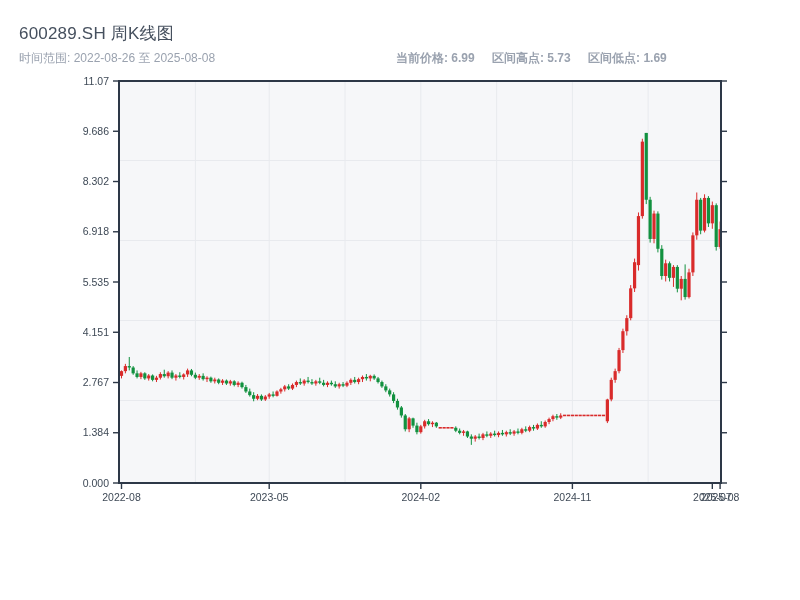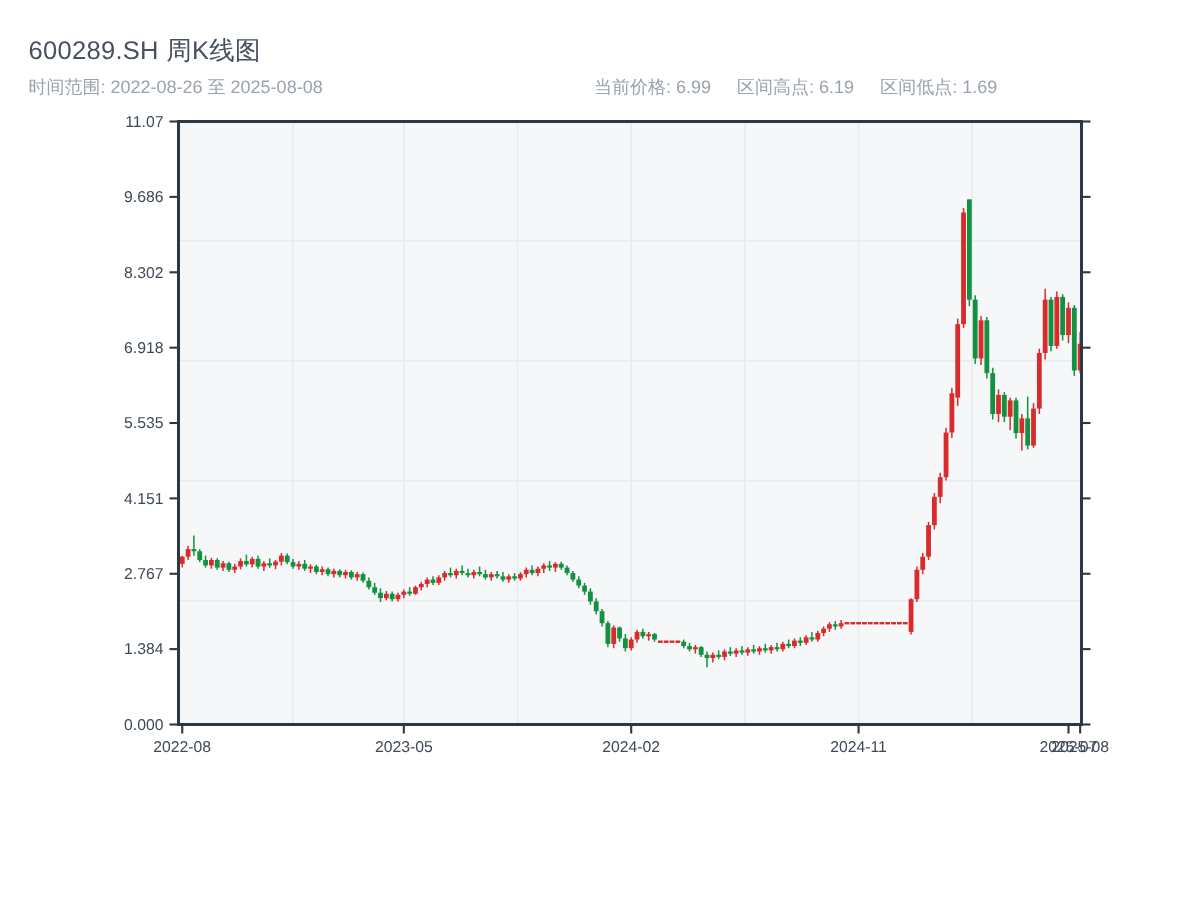--- a/index.html
+++ b/index.html
@@ -1,33 +1,33 @@
 <!DOCTYPE html>
 <html><head>
 <meta charset="utf-8">
 <style>
   html,body{margin:0;padding:0;background:#ffffff;}
   body{width:800px;height:600px;font-family:"Liberation Sans",sans-serif;}
   .app{position:relative;width:800px;height:600px;background:#ffffff;overflow:hidden;padding-left:24px;}
   .title{position:absolute;left:19px;top:22px;font-size:17px;color:#46505e;letter-spacing:.2px;}
   .subtitle{position:absolute;left:19px;top:50px;font-size:12px;color:#9aa2af;text-align:right;}
   .stats{position:absolute;left:396px;top:50px;font-size:12px;color:#9aa2af;white-space:nowrap;}
-  .stats span{margin-right:14px;}
+  .stats span{margin-right:14px;font-weight:bold;}
   svg.chart{position:absolute;left:0;top:0;}
   text{font-family:"Liberation Sans",sans-serif;}
 </style>
 </head>
 <body>
 
 <div class="app">
   <div class="title">600289.SH 周K线图</div>
   <div class="subtitle">时间范围: 2022-08-26 至 2025-08-08</div>
   <div class="stats">
     <span>当前价格: 6.99</span>
-    <span>区间高点: 6.19</span>
+    <span>区间高点: 5.73</span>
     <span>区间低点: 1.69</span>
   </div>
   <svg class="chart" id="chart" width="800" height="600" viewBox="0 0 800 600">
       <rect x="119" y="81" width="602" height="402" fill="#f6f7f9"></rect>
       <line x1="119" y1="160.5" x2="721" y2="160.5" stroke="#e8eaee" stroke-width="1"></line>
       <line x1="119" y1="240.5" x2="721" y2="240.5" stroke="#e8eaee" stroke-width="1"></line>
       <line x1="119" y1="320.5" x2="721" y2="320.5" stroke="#e8eaee" stroke-width="1"></line>
       <line x1="119" y1="400.5" x2="721" y2="400.5" stroke="#e8eaee" stroke-width="1"></line>
       <line x1="195.4" y1="81" x2="195.4" y2="483" stroke="#e8eaee" stroke-width="1"></line>
       <line x1="269.2" y1="81" x2="269.2" y2="483" stroke="#e8eaee" stroke-width="1"></line>

